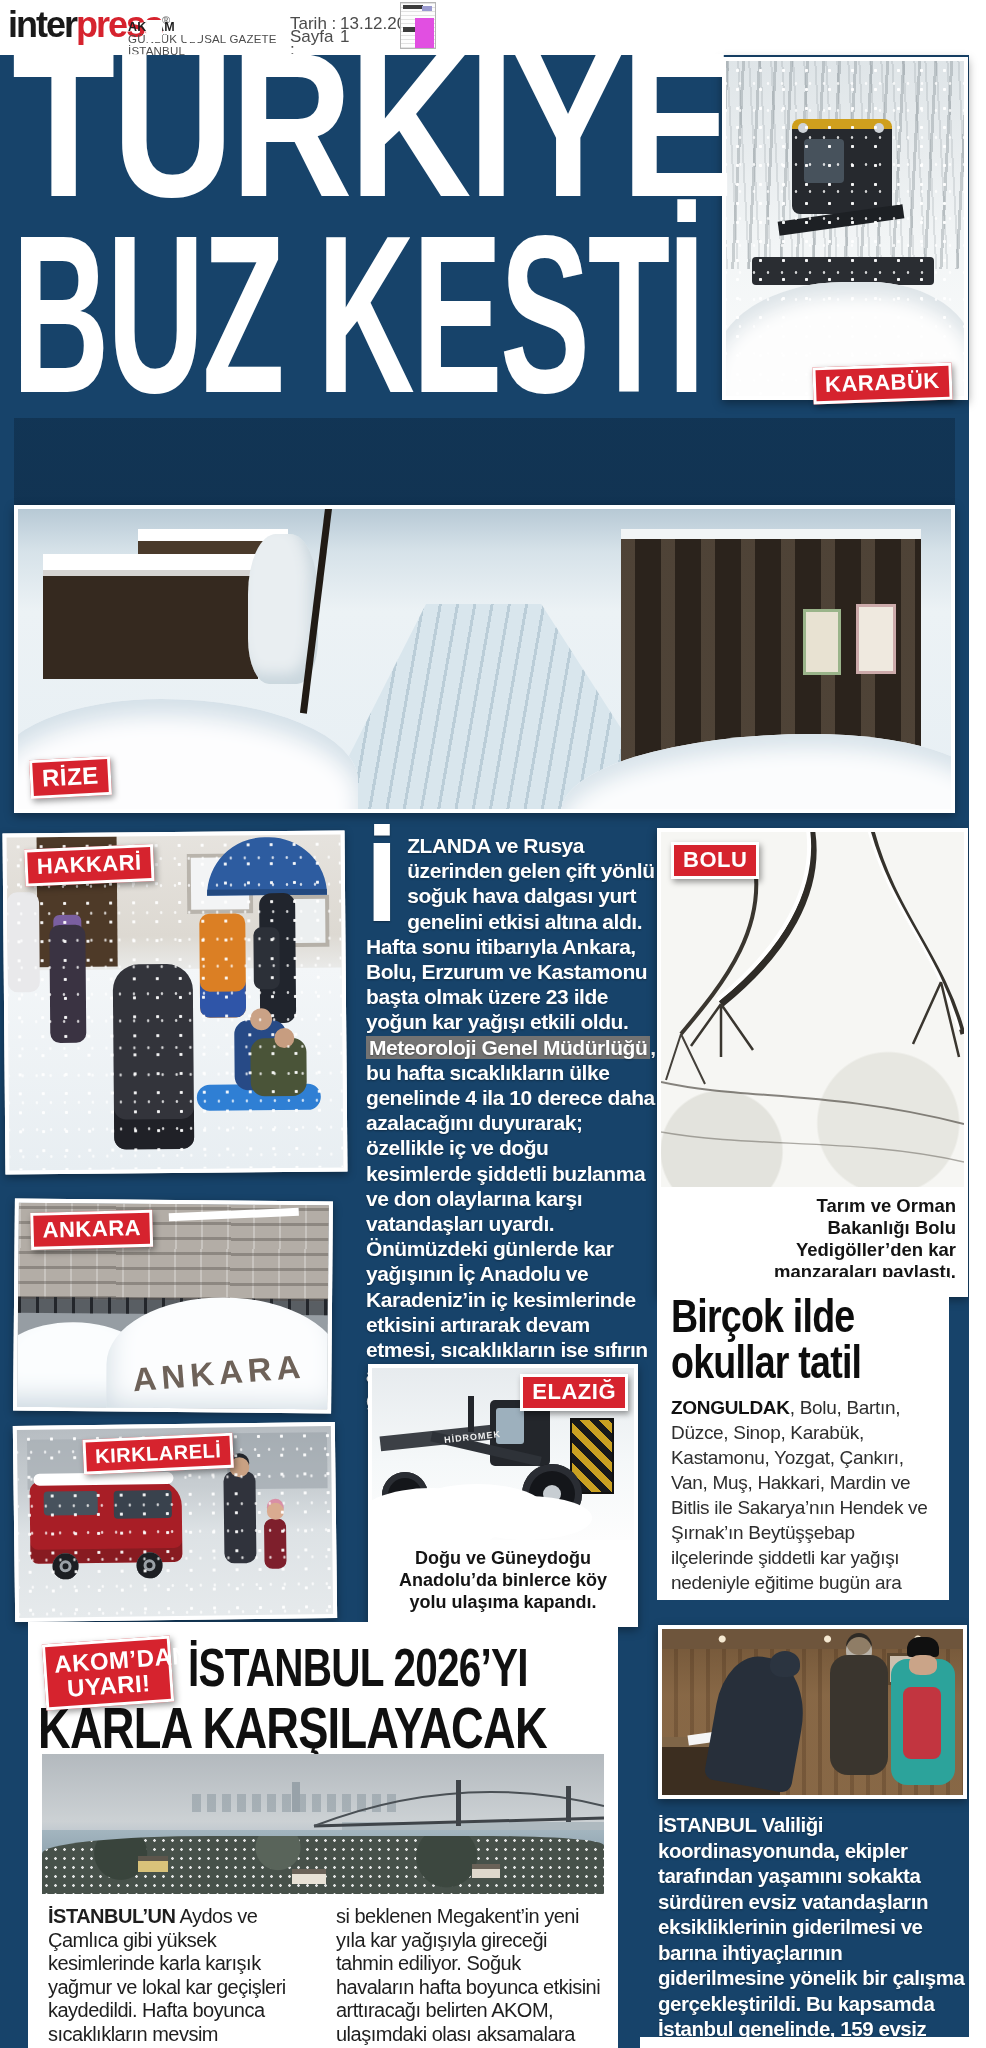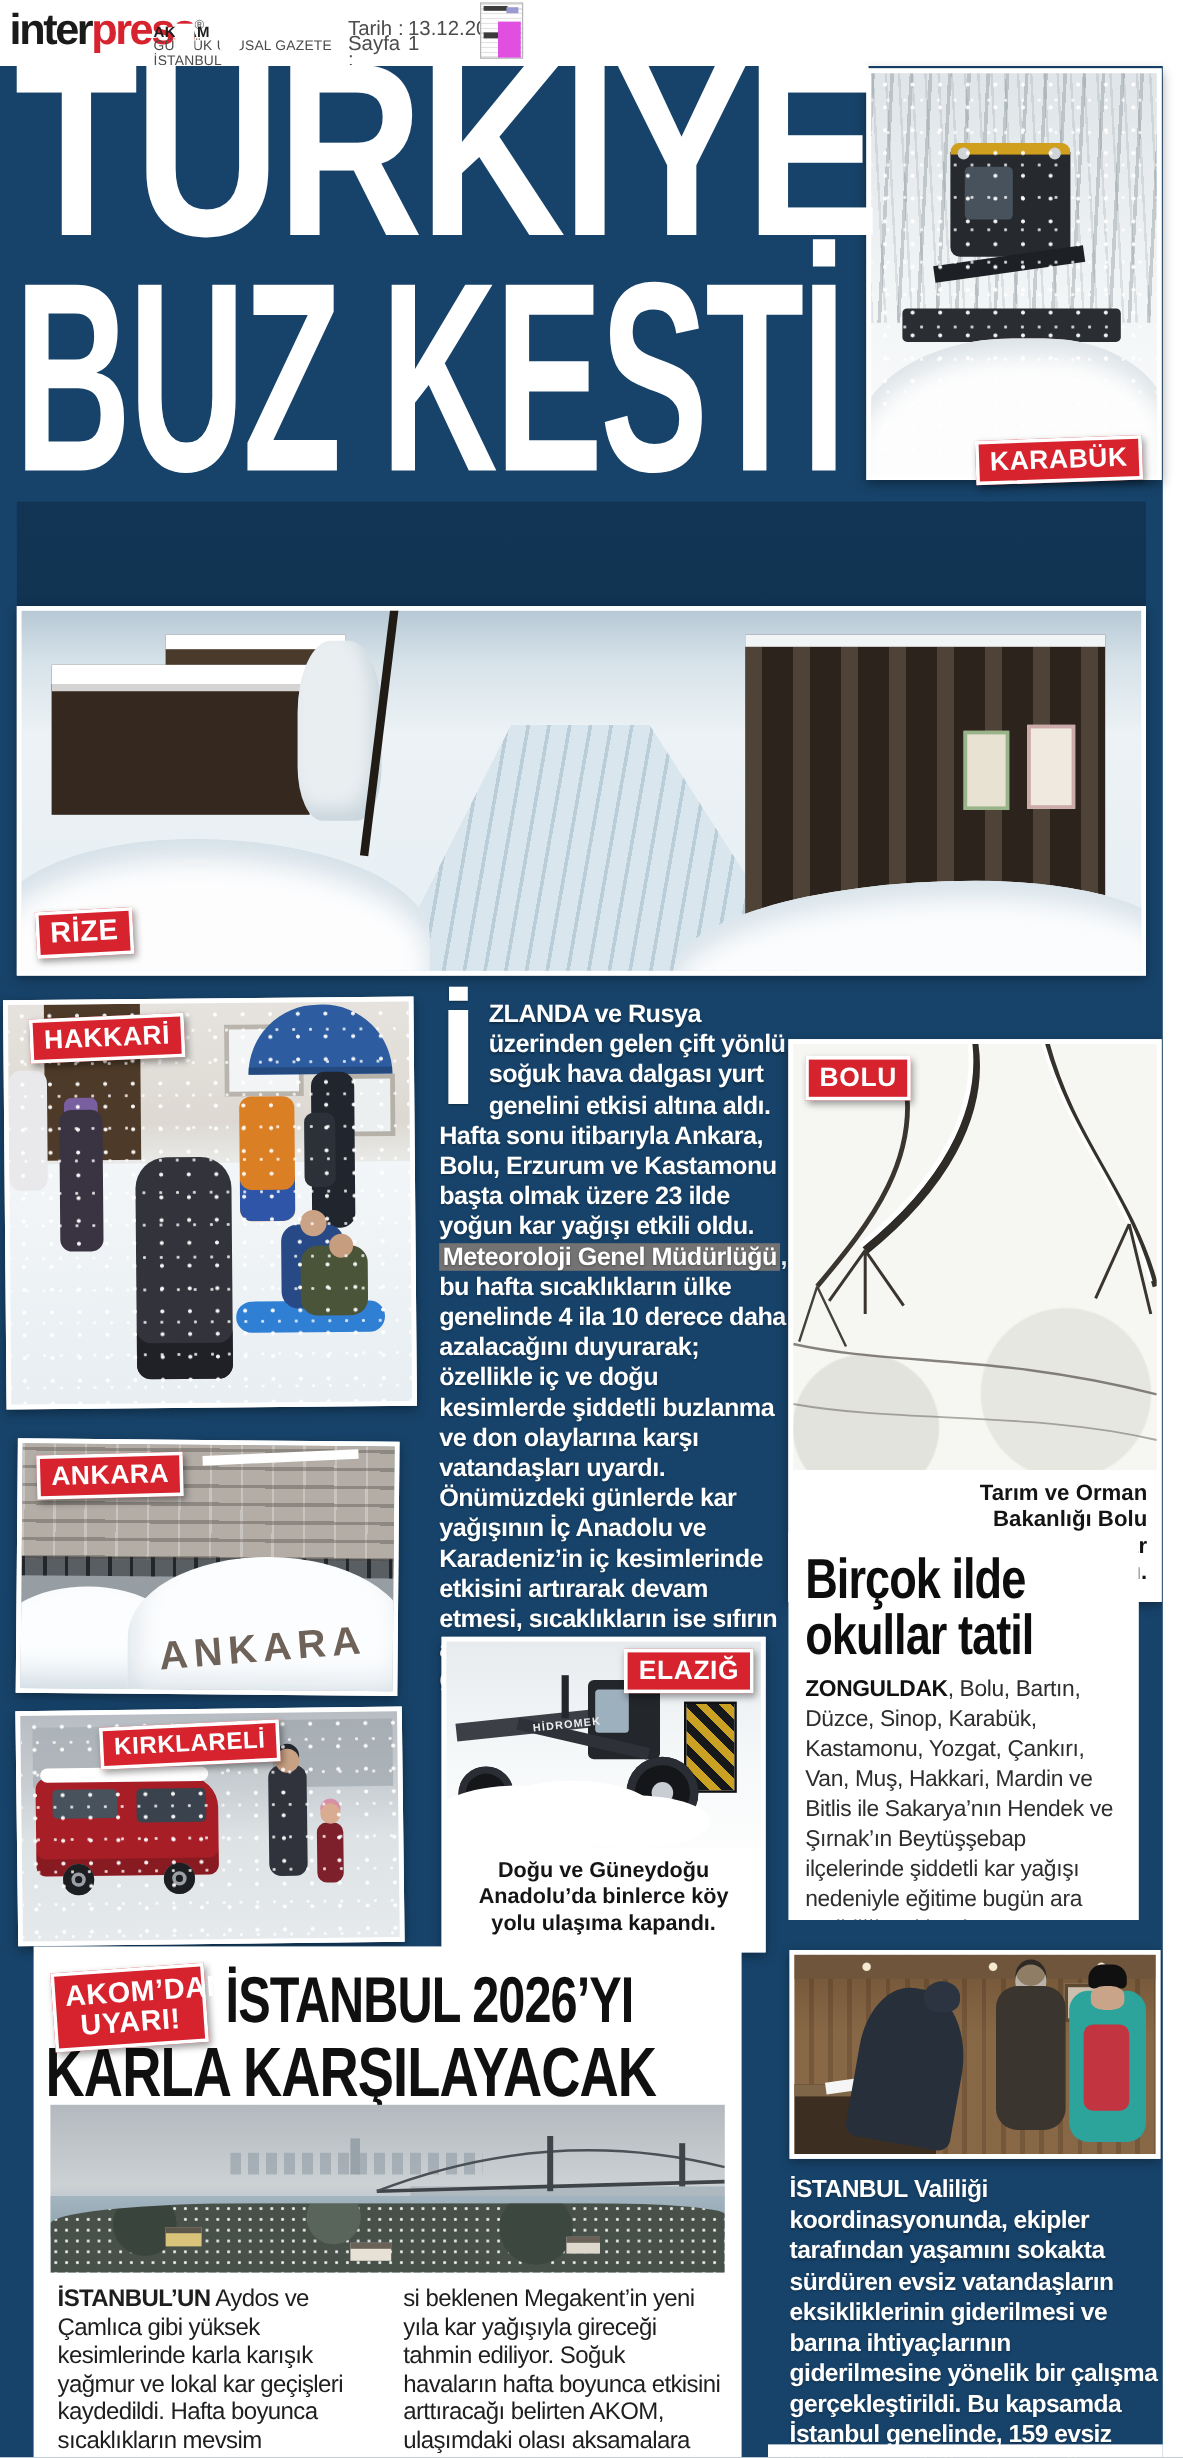--- a/index.html
+++ b/index.html
@@ -135,21 +135,21 @@
   .kk-w2 { left:118px; top:124px; width:26px; height:26px; background:#1c1e22; border-radius:50%;
            box-shadow:inset 0 0 0 7px #1c1e22, inset 0 0 0 10px #9aa0a6; }
   .kk-adult { right:76px; top:44px; width:32px; height:92px; background:#30333c; border-radius:10px; }
   .kk-ahead { right:82px; top:30px; width:20px; height:20px; background:#c9a183; border-radius:50%;
               box-shadow:0 -4px 0 #23262c; }
   .kk-child { right:46px; top:92px; width:22px; height:50px; background:#7e1f2c; border-radius:8px; }
   .kk-chead { right:48px; top:76px; width:17px; height:17px; background:#d9ab90; border-radius:50%;
               box-shadow:0 -4px 0 #d98fa6; }
 
   
-  .fig-bolu { left:657px; top:866px; width:311px; }
+  .fig-bolu { left:657px; top:828px; width:311px; }
   .bolu-tag { left:10px; top:10px; }
   .sc-bolu { height:355px; background:#f6f6f3;
      background-image:radial-gradient(circle at 75% 82%, #e7e7e1 0 70px, transparent 72px),
                       radial-gradient(circle at 20% 90%, #e3e3dd 0 60px, transparent 62px); }
   .bolu-svg { position:absolute; inset:0; }
   .bolu-cap { padding:8px 8px 10px 70px; font-size:18.5px; font-weight:bold; color:#141414;
               line-height:22px; text-align:right; background:#fff; }
 
   
   .article { position:absolute; left:366px; top:833px; width:292px; color:#fff; }

